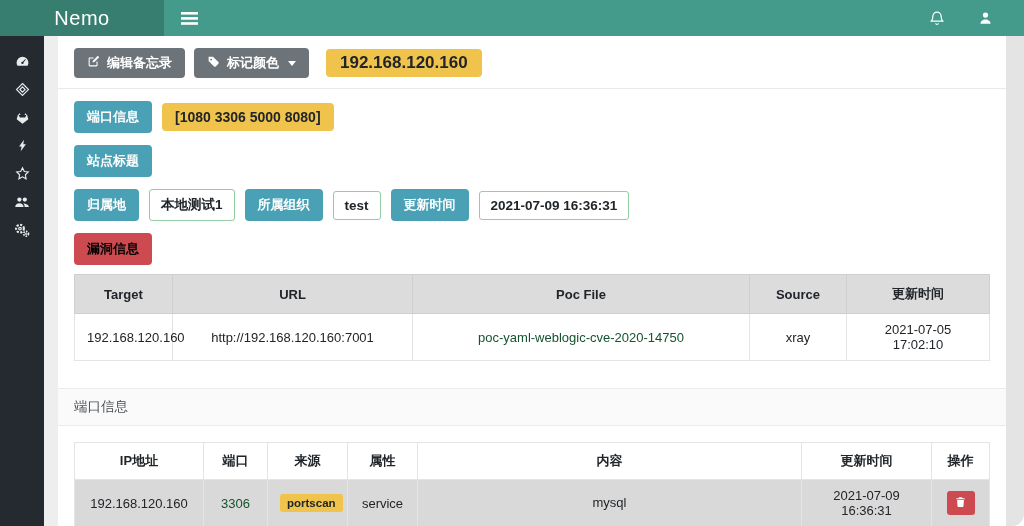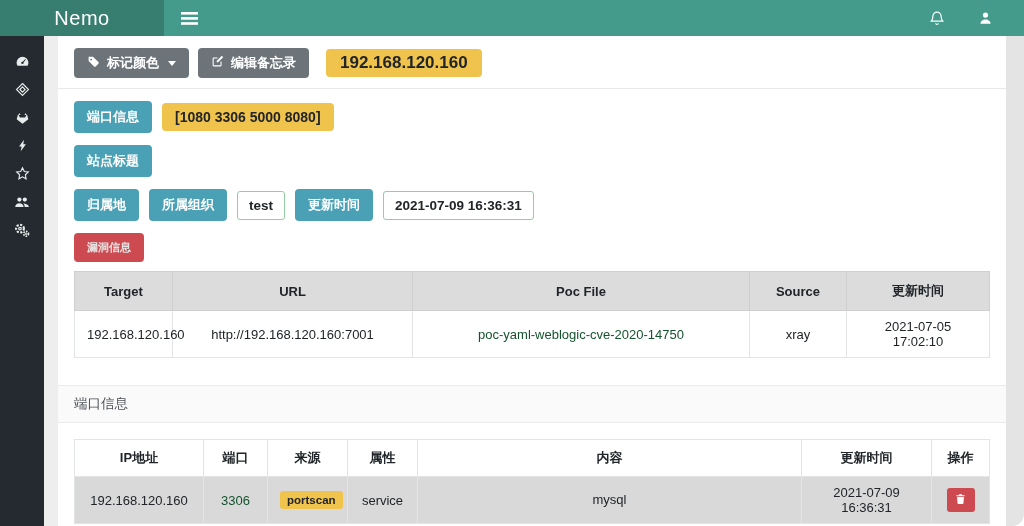--- a/index.html
+++ b/index.html
@@ -29,21 +29,21 @@
   .caret { width:0; height:0; border-left:4px solid transparent; border-right:4px solid transparent; border-top:5px solid #fff; margin-left:2px; }
   .ip-badge { background:#f0c34c; color:#212529; font-weight:bold; font-size:17px; padding:4px 14px; border-radius:4px; margin-left:8px; }
   .divider { border-bottom:1px solid #e9e9e9; margin:10px -16px 0 -16px; }
 
   
   .info-row { display:flex; align-items:center; gap:10px; margin-top:12px; }
   .chip-teal { background:#4aa1b5; color:#fff; font-weight:bold; font-size:13px; padding:7px 13px; border-radius:4px; }
   .chip-yellow { background:#f0c34c; color:#212529; font-weight:bold; font-size:14px; padding:6px 13px; border-radius:4px; }
   .chip-box-gray { background:#fff; border:1px solid #9a9a9a; font-weight:bold; font-size:14px; padding:6px 13px; border-radius:3px; }
   .chip-box-green { background:#fff; border:1px solid #93cda3; font-weight:bold; font-size:13.5px; padding:6px 11px; border-radius:3px; }
-  .chip-red { background:#cd4a50; color:#e5e5e5; font-weight:bold; font-size:11px; padding:7px 13px; border-radius:4px; }
+  .chip-red { background:#cd4a50; color:#000000; font-weight:bold; font-size:13px; padding:7px 13px; border-radius:4px; }
 
   
   table { border-collapse:collapse; width:100%; table-layout:fixed; }
   th,td { border:1px solid #d6d8da; text-align:center; font-size:13px; }
   .vuln-table { margin-top:9px; }
   .vuln-table th { background:#dcdcdc; border-color:#cfcfcf; font-weight:bold; padding:10px 12px; }
   .vuln-table td { padding:8px 12px; border-color:#e2e4e6; }
   a.link-green { color:#14532d; text-decoration:none; cursor:pointer; }
 
   
@@ -155,51 +155,52 @@
   </div>
 
   <div class="gutter-left"></div>
 
   <div class="main">
 
     <div class="toolbar">
       <button class="btn-gray">
         <span>
           <svg width="13" height="13" viewBox="0 0 16 16" fill="#fff">
+              <path d="M15 2.7L13.3 1 7 7.3V9h1.7z"></path>
+              <path d="M13 8v4.7c0 .7-.6 1.3-1.3 1.3H3.3A1.3 1.3 0 0 1 2 12.7V4.3C2 3.6 2.6 3 3.3 3H8v1.3H3.3v8.4h8.4V8z"></path>
+            </svg>
+        </span>
+        <span>编辑备忘录</span>
+      </button>
+      <button class="btn-gray">
+        <span>
+          <svg width="13" height="13" viewBox="0 0 16 16" fill="#fff">
               <path fill-rule="evenodd" d="M2 2h5.3L14 8.7a1.4 1.4 0 0 1 0 2L10.7 14a1.4 1.4 0 0 1-2 0L2 7.3zm3.1 2.5a1.15 1.15 0 1 0 0 2.3 1.15 1.15 0 0 0 0-2.3z"></path>
             </svg>
         </span>
         <span>标记颜色</span>
         <span class="caret"></span>
       </button>
-      <button class="btn-gray">
-        <span>
-          <svg width="13" height="13" viewBox="0 0 16 16" fill="#fff">
-              <path d="M15 2.7L13.3 1 7 7.3V9h1.7z"></path>
-              <path d="M13 8v4.7c0 .7-.6 1.3-1.3 1.3H3.3A1.3 1.3 0 0 1 2 12.7V4.3C2 3.6 2.6 3 3.3 3H8v1.3H3.3v8.4h8.4V8z"></path>
-            </svg>
-        </span>
-        <span>编辑备忘录</span>
-      </button>
       <span class="ip-badge">192.168.120.160</span>
     </div>
 
     <div class="divider"></div>
 
     <div class="info-row">
       <span class="chip-teal">端口信息</span>
       <span class="chip-yellow">[1080 3306 5000 8080]</span>
     </div>
 
     <div class="info-row">
       <span class="chip-teal">站点标题</span>
     </div>
 
     <div class="info-row">
       <span class="chip-teal">归属地</span>
+      <span class="chip-box-green">本地测试1</span>
       <span class="chip-teal">所属组织</span>
       <span class="chip-box-green">test</span>
       <span class="chip-teal">更新时间</span>
       <span class="chip-box-green">2021-07-09 16:36:31</span>
     </div>
 
     <div class="info-row">
       <span class="chip-red">漏洞信息</span>
     </div>
 

